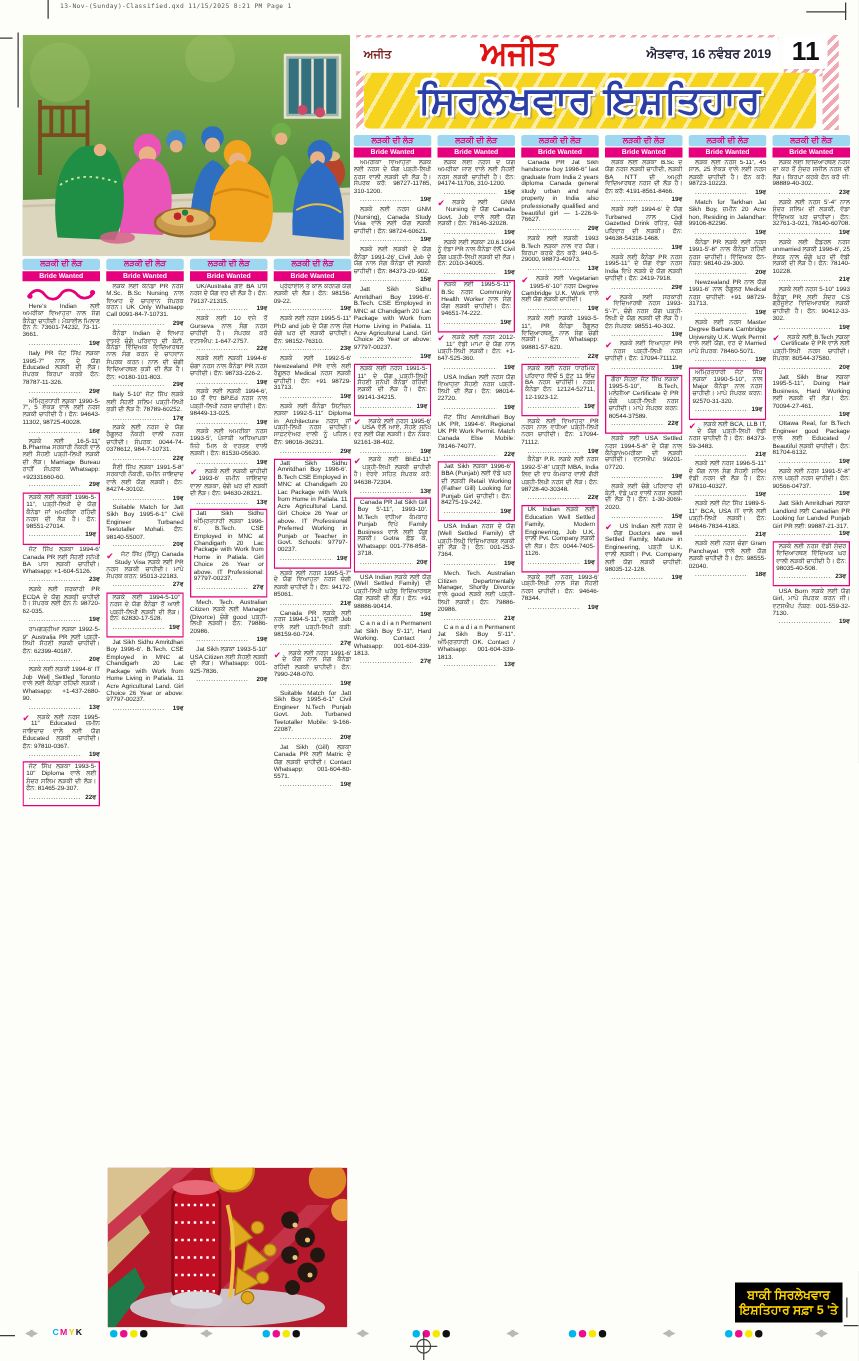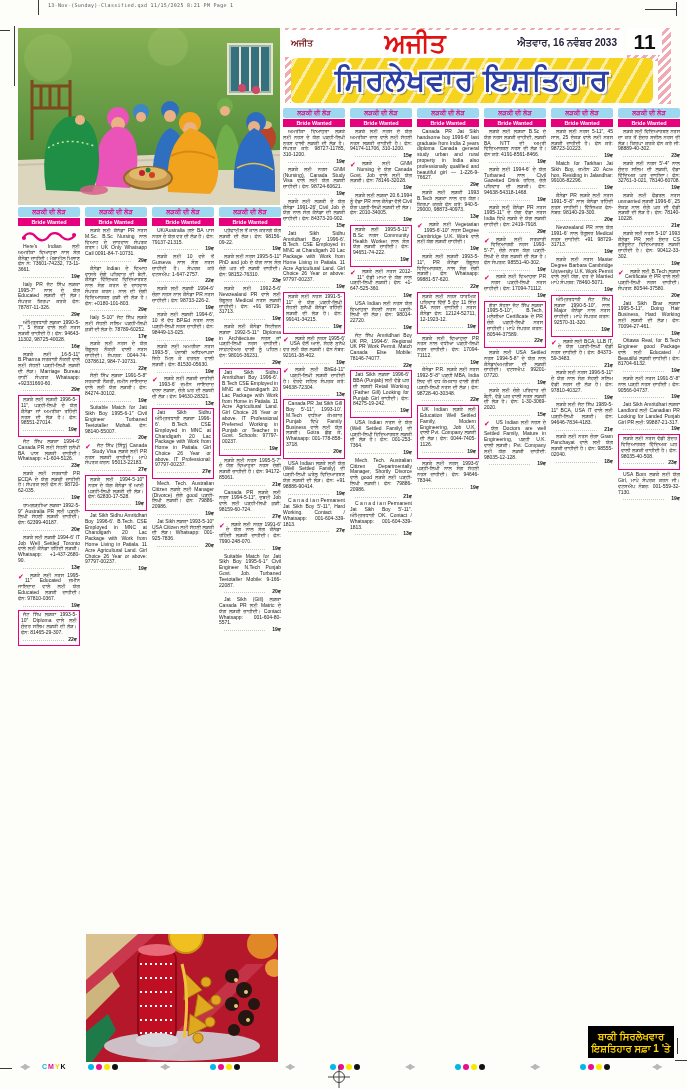--- a/index.html
+++ b/index.html
@@ -130,21 +130,21 @@
   </div>
 
   <div class="hatch" style="left:285px;top:28px;width:338px;height:5px;"></div>
   <div class="hatch" style="left:627px;top:55px;width:35px;height:6px;"></div>
   <div class="hatch" style="left:658px;top:28px;width:13px;height:76px;"></div>
   <div class="hatch" style="left:285px;top:57px;width:6px;height:46px;"></div>
 
   <div class="mastband">
     <span class="paper-small">ਅਜੀਤ</span>
     <span class="paper-big">ਅਜੀਤ</span>
-    <span class="dateline">ਐਤਵਾਰ, 16 ਨਵੰਬਰ 2033</span>
+    <span class="dateline">ਐਤਵਾਰ, 16 ਨਵੰਬਰ 2019</span>
   </div>
   <div class="pageno">11</div>
 
   <div class="banner">
     <span>ਸਿਰਲੇਖਵਾਰ ਇਸ਼ਤਿਹਾਰ</span>
   </div>
 
   <div class="col" style="left:18px;top:207px;height:853px;">
     <div class="colhead">
       <div class="pb">ਲੜਕੀ ਦੀ ਲੋੜ</div>
@@ -675,21 +675,21 @@
           <circle cx="160" cy="58" r="2"></circle>
           <circle cx="150" cy="72" r="2"></circle>
           <circle cx="162" cy="86" r="2"></circle>
         </g>
       <path d="M96 30 Q104 60 98 104" stroke="#f0c040" stroke-width="3" fill="none"></path>
     </svg>
   </div>
 
   <div class="notice">
     <div>ਬਾਕੀ ਸਿਰਲੇਖਵਾਰ</div>
-    <div>ਇਸ਼ਤਿਹਾਰ ਸਫ਼ਾ 1 'ਤੇ</div>
+    <div>ਇਸ਼ਤਿਹਾਰ ਸਫ਼ਾ 5 'ਤੇ</div>
   </div>
 
   <div class="graymark" style="left:20px;">◀▶</div>
   <div class="cmyk">
     <span style="color: rgb(0, 183, 235);">C</span><span style="color: rgb(236, 12, 140);">M</span><span style="color: rgb(232, 212, 0);">Y</span><span style="color: rgb(17, 17, 17);">K</span>
   </div>
   <div class="dotgrp" style="left:88px;">
       <i style="background: rgb(0, 183, 235);"></i>
       <i style="background: rgb(236, 12, 140);"></i>
       <i style="background: rgb(247, 232, 0);"></i>

